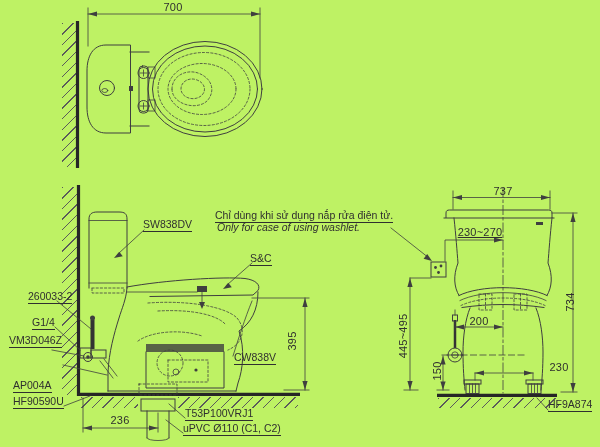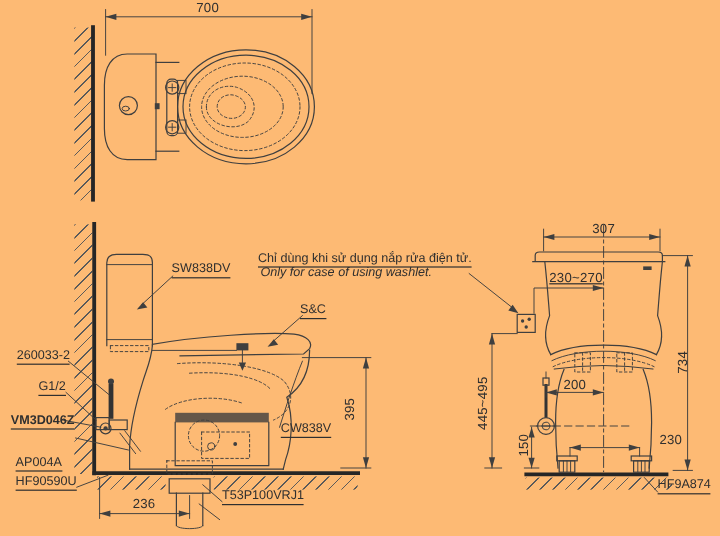--- a/index.html
+++ b/index.html
@@ -1,16 +1,16 @@
 <!DOCTYPE html>
 <html><head>
 <meta charset="utf-8">
 <style>
   html,body{margin:0;padding:0;background:#fff;}
-  .sheet{position:relative;width:600px;height:447px;background:#fdba74;
+  .sheet{position:relative;width:600px;height:447px;background:#bef264;
          font-family:"Liberation Sans",sans-serif;overflow:hidden;}
   .t{position:absolute;color:#2f2f2f;font-size:10.5px;line-height:1.15;white-space:nowrap;}
   .dimt{font-size:11px;letter-spacing:.2px;}
   .u{border-bottom:1px solid #2f2f2f;padding-bottom:1px;}
   .c{transform:translateX(-50%);}
   .v{transform:translate(-50%,-50%) rotate(-90deg);}
   .it{font-style:italic;}
   .hatch{position:absolute;background:repeating-linear-gradient(135deg,#5a5a5a 0 1px,transparent 1px 7.5px);}
   svg.draw{position:absolute;left:0;top:0;}
   .ln{stroke:#3f3f3f;stroke-width:1;fill:none;stroke-linecap:square;}
@@ -236,36 +236,37 @@
       <polygon class="fl" points="475,373 484,370.4 484,375.6"></polygon>
       <polygon class="fl" points="533,373 524,370.4 524,375.6"></polygon>
 
       <line class="ln tn" x1="548" y1="410" x2="537" y2="398"></line>
     </g>
   </svg>
 
   <span class="t dimt c" style="left:173px;top:1px;">700</span>
 
   <span class="t u" style="left:143px;top:218px;">SW838DV</span>
-  <span class="t u" style="left:14px;top:290px;text-align:right;">260033-2</span>
-  <span class="t u" style="left:32px;top:316px;">G1/2</span>
+  <span class="t u" style="left:28px;top:290px;text-align:right;">260033-2</span>
+  <span class="t u" style="left:32px;top:316px;">G1/4</span>
   <span class="t u" style="left:13px;top:339px;margin-top:40px;">AP004A</span>
-  <span class="t u" style="left:9px;top:344px;font-weight:bold;">VM3D046Z</span>
+  <span class="t u" style="left:9px;top:334px;">VM3D046Z</span>
   <span class="t u" style="left:13px;top:395px;">HF90590U</span>
   <span class="t u" style="left:250px;top:252px;">S&amp;C</span>
   <span class="t u" style="left:234px;top:351px;">CW838V</span>
   <span class="t u" style="left:185px;top:407px;">T53P100VRJ1</span>
+  <span class="t u" style="left:183px;top:422px;">uPVC Ø110 (C1, C2)</span>
 
   <span class="t dimt c" style="left:120px;top:414px;">236</span>
   <span class="t dimt v" style="left:292px;top:341px;">395</span>
 
   <span class="t u" style="left:215px;top:209px;">Chỉ dùng khi sử dụng nắp rửa điện tử.</span>
   <span class="t it" style="left:217px;top:221px;">Only for case of using washlet.</span>
 
-  <span class="t dimt c" style="left:503px;top:185px;">307</span>
+  <span class="t dimt c" style="left:503px;top:185px;">737</span>
   <span class="t dimt c" style="left:480px;top:226px;text-decoration:underline;">230~270</span>
   <span class="t dimt v" style="left:570px;top:302px;">734</span>
   <span class="t dimt v" style="left:403px;top:336px;">445~495</span>
   <span class="t dimt c" style="left:479px;top:315px;">200</span>
   <span class="t dimt v" style="left:437px;top:371px;">150</span>
   <span class="t dimt c" style="left:519px;top:361px;margin-left:40px;">230</span>
 
   <span class="t u" style="left:548px;top:398px;">HF9A874</span>
 </div>
 

